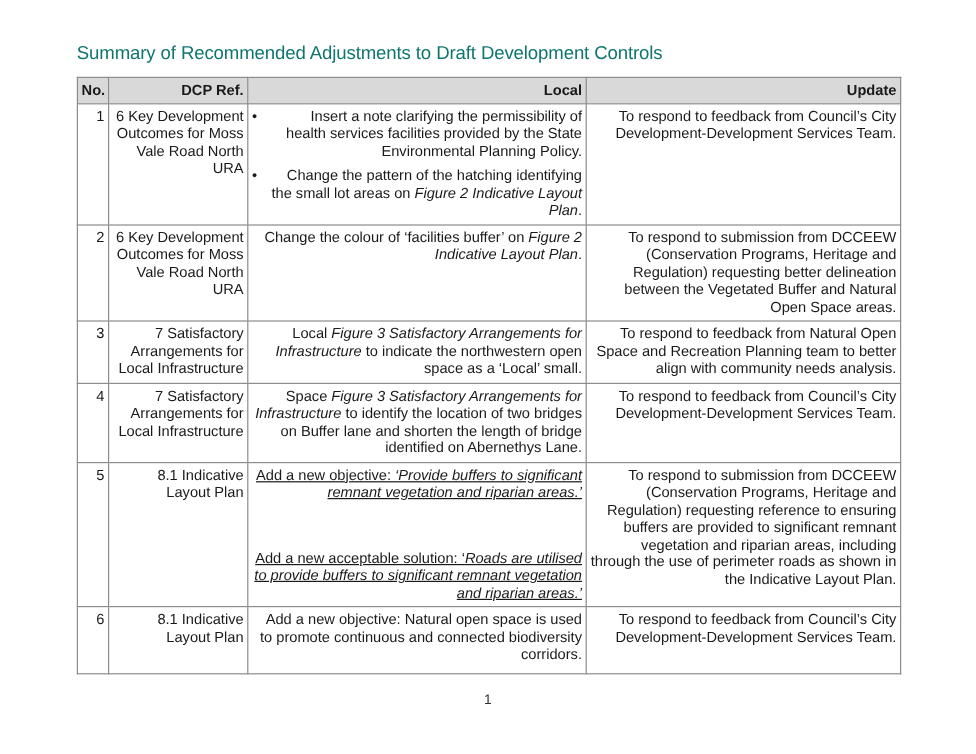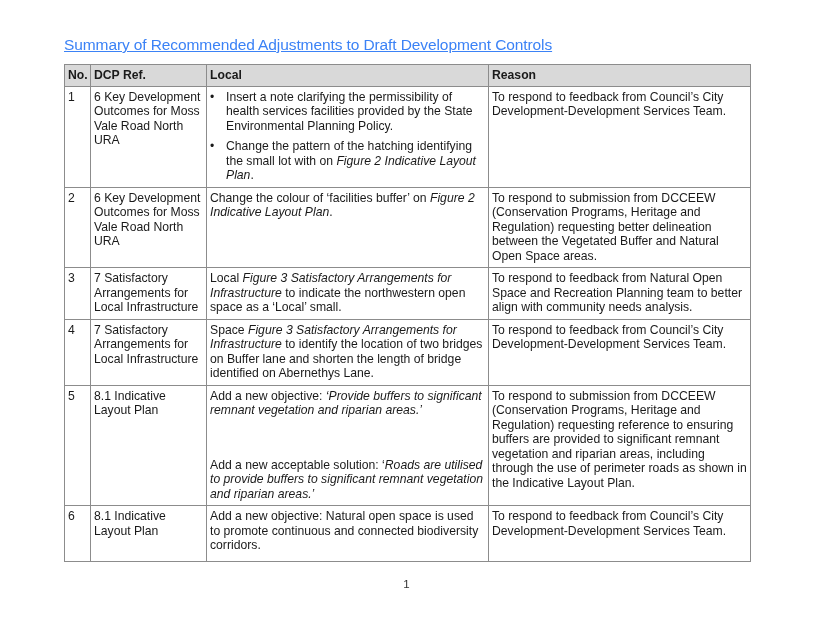--- a/index.html
+++ b/index.html
@@ -13,41 +13,40 @@
       position: relative;
       overflow: hidden;
       font-family: "Liberation Sans", sans-serif;
       color: #1a1a1a;
     }
     .page-title {
       position: absolute;
       left: 64px;
       top: 36px;
       font-size: 15.5px;
-      color: #3b82f6;
+      color: #0f766e;
       font-family: "Liberation Sans", sans-serif;
       letter-spacing: -0.1px;
       margin: 0;
       font-weight: normal;
-      text-decoration: underline;
     }
     table.summary {
       position: absolute;
       left: 64px;
       top: 64px;
       width: 686px;
       border-collapse: collapse;
       font-size: 12.2px;
       line-height: 14.5px;
       table-layout: fixed;
     }
     table.summary th, table.summary td {
       border: 1px solid #8c8c8c;
       vertical-align: top;
-      text-align: left;
+      text-align: right;
       padding: 3px 3px 4px 3px;
     }
     table.summary th {
       background: #d9d9d9;
       font-weight: bold;
       padding-top: 3px;
       padding-bottom: 3px;
     }
     col.c-no { width: 26px; }
     col.c-ref { width: 116px; }
@@ -62,21 +61,21 @@
       position: relative;
       padding-left: 16px;
       margin-bottom: 6px;
     }
     .change-list li:last-child { margin-bottom: 0; }
     .change-list li .bullet {
       position: absolute;
       left: 0;
       top: 0;
     }
-    .para { margin: 0 0 6px 0; }
+    .para { margin: 0 0 6px 0; text-decoration: underline; }
     .para:last-child { margin-bottom: 0; margin-top: 40px; }
     em { font-style: italic; }
     .row-1 td { height: 92px; }
     .row-2 td { height: 70px; }
     .row-3 td { height: 36px; }
     .row-4 td { height: 57px; }
     .row-5 td { height: 99px; }
     .row-6 td { height: 48px; }
     .page-number {
       position: absolute;
@@ -98,37 +97,37 @@
     <col class="c-no">
       <col class="c-ref">
       <col class="c-change">
       <col class="c-reason">
   </colgroup>
   <thead>
     <tr>
       <th>No.</th>
       <th>DCP Ref.</th>
       <th>Local</th>
-      <th>Reason</th>
+      <th>Update</th>
     </tr>
   </thead>
   <tbody>
 
     <tr class="row-1">
       <td>1</td>
       <td>6 Key Development Outcomes for Moss Vale Road North URA</td>
       <td>
         <ul class="change-list">
           <li>
             <span class="bullet">•</span>
             <span>Insert a note clarifying the permissibility of health services facilities provided by the State Environmental Planning Policy.</span>
           </li>
           <li>
             <span class="bullet">•</span>
-            <span>Change the pattern of the hatching identifying the small lot with on </span><em>Figure 2 Indicative Layout Plan</em><span>.</span>
+            <span>Change the pattern of the hatching identifying the small lot areas on </span><em>Figure 2 Indicative Layout Plan</em><span>.</span>
           </li>
         </ul>
       </td>
       <td>To respond to feedback from Council’s City Development-Development Services Team.</td>
     </tr>
 
     <tr class="row-2">
       <td>2</td>
       <td>6 Key Development Outcomes for Moss Vale Road North URA</td>
       <td><span>Change the colour of ‘facilities buffer’ on </span><em>Figure 2 Indicative Layout Plan</em><span>.</span></td>

